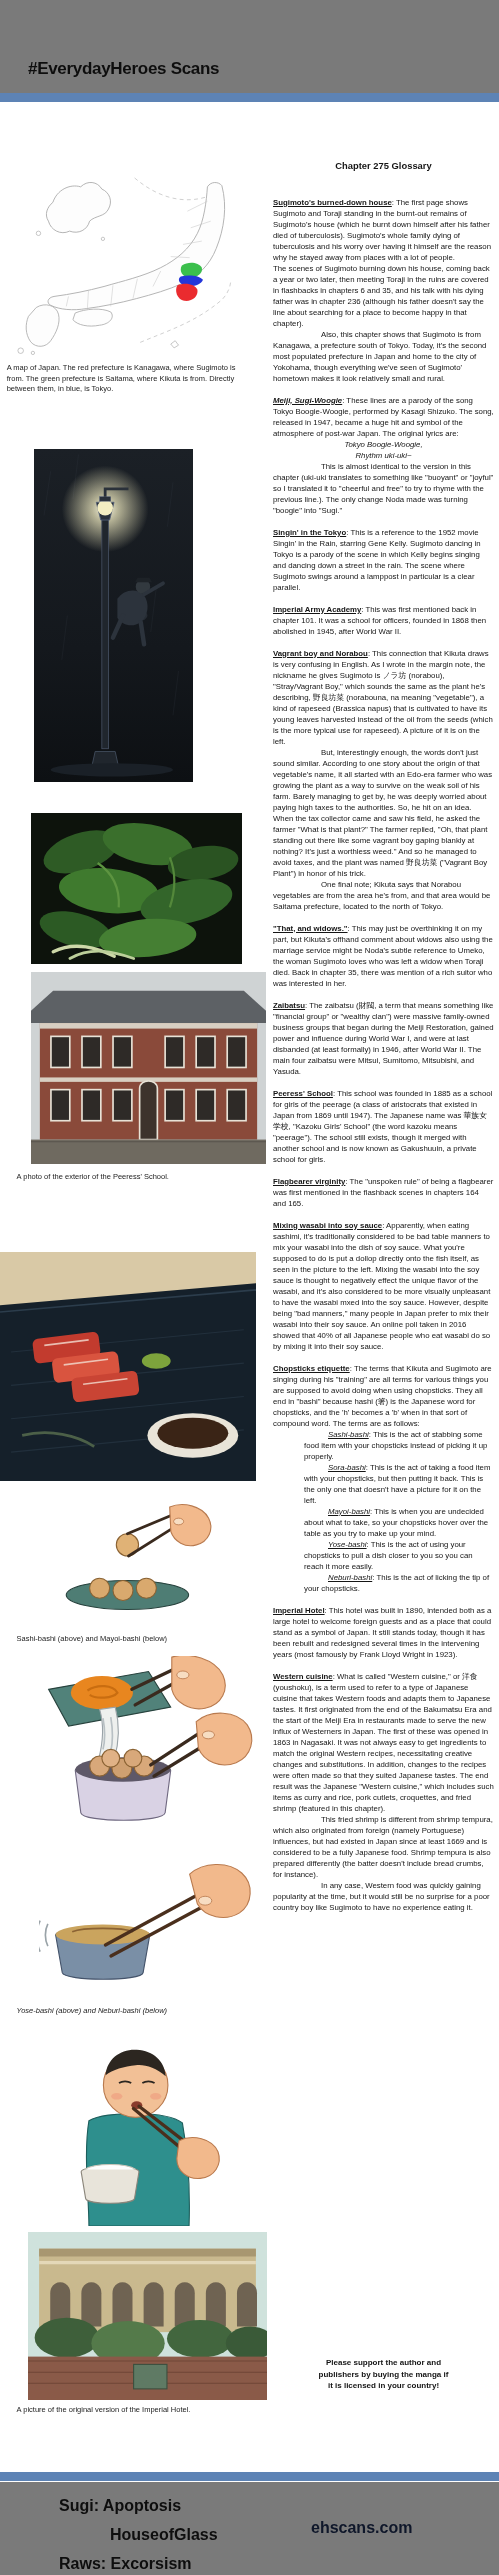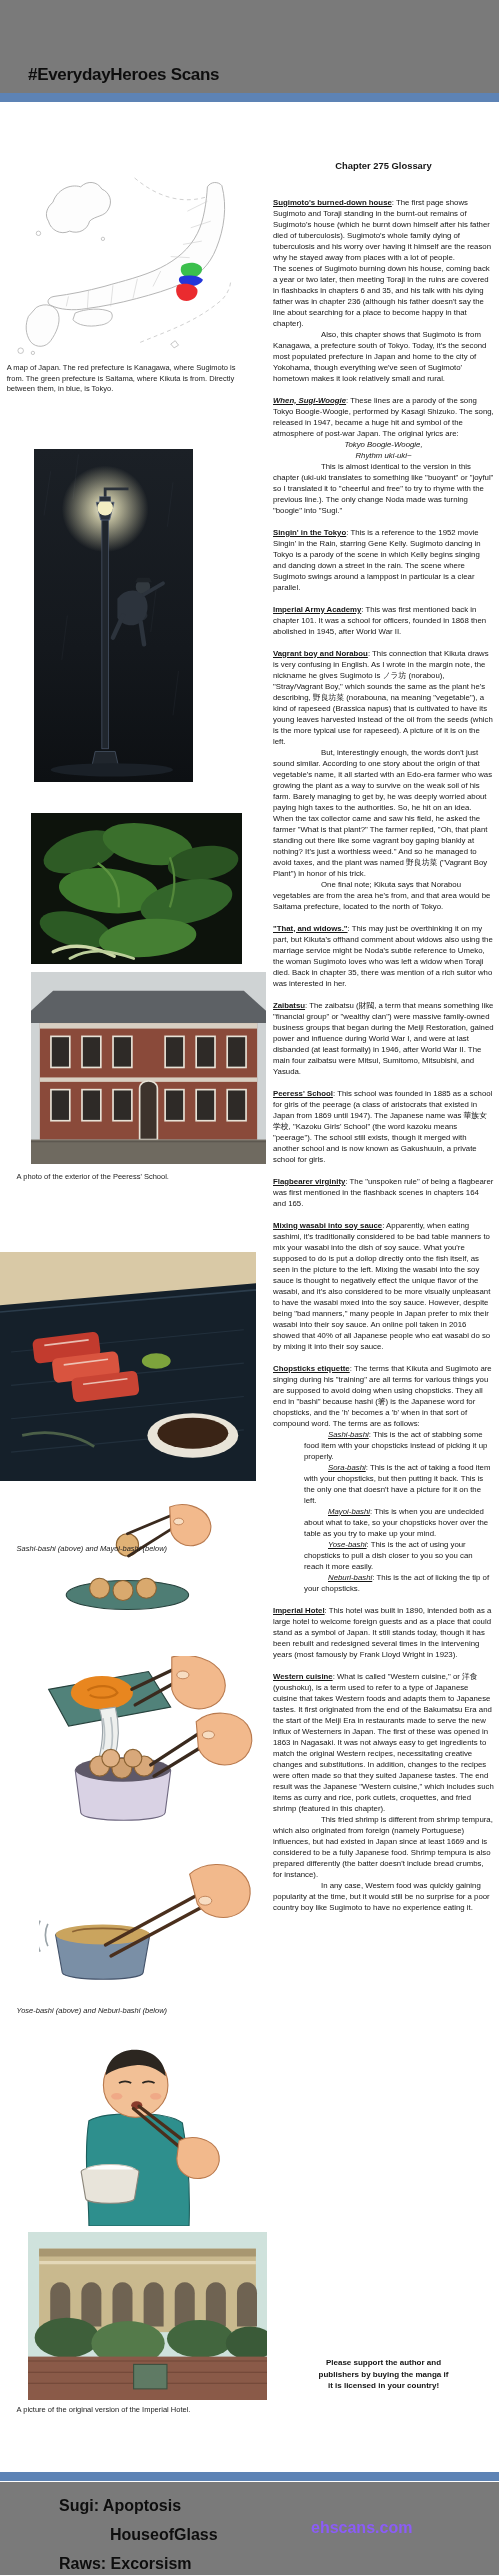--- a/index.html
+++ b/index.html
@@ -5,25 +5,25 @@
   html,body{margin:0;padding:0;background:#ffffff;}
   #page{position:relative;width:499px;height:2576px;background:#ffffff;overflow:hidden;
         font-family:"Liberation Sans",sans-serif;color:#151515;}
   
   .band-gray{position:absolute;left:0;width:499px;background:#7a7a7a;}
   #header-band{top:0;height:93px;}
   #header-blue{position:absolute;left:0;top:93px;width:499px;height:9px;background:#5d83b5;}
   #footer-blue{position:absolute;left:0;top:2472px;width:499px;height:9.4px;background:#5d83b5;}
   #footer-band{top:2482px;height:94px;}
   .hdr-text{position:absolute;color:#0e0e0e;font-weight:bold;letter-spacing:-0.3px;}
-  #scan-group{left:28px;top:65px;font-size:17px;}
+  #scan-group{left:28px;top:59px;font-size:17px;}
   #title-block{left:239px;top:3.3px;width:244px;text-align:center;font-size:17px;font-weight:bold;line-height:30px;color:#0e0e0e;}
   #footer-staff{left:59px;top:2491px;font-size:16px;line-height:29px;font-weight:bold;color:#0e0e0e;position:absolute;}
   #footer-staff .indent2{margin-left:51px;}
-  #footer-site{position:absolute;left:311px;top:2519px;font-size:16px;font-weight:bold;color:#8b5cf6;}
+  #footer-site{position:absolute;left:311px;top:2519px;font-size:16px;font-weight:bold;color:#0f172a;}
   
   #glossary{position:absolute;left:273px;top:160px;width:221px;font-size:7.8px;line-height:11px;}
   #glossary-heading{text-align:center;font-size:9.4px;font-weight:bold;margin:0 0 25.5px 0;}
   .entry{margin:0 0 11px 0;}
   .para{margin:0;}
   .para.ind{text-indent:48px;}
   .para.sub{margin-left:31px;}
   .term{font-weight:bold;text-decoration:underline;}
   .term.it{font-style:italic;}
   .subterm{font-style:italic;text-decoration:underline;margin-left:24px;}
@@ -34,21 +34,21 @@
   .img-box{position:absolute;}
   .caption{position:absolute;text-align:left;font-size:7.5px;line-height:10.5px;color:#1c1c1c;}
   #map-box{left:4.4px;top:168px;width:239px;height:191px;}
   #map-caption{left:6.7px;top:363px;width:238px;}
   #lamppost-box{left:34px;top:449px;width:159px;height:333px;}
   #vegetables-box{left:30.5px;top:813px;width:211px;height:151px;}
   #school-box{left:30.5px;top:972px;width:235px;height:192px;}
   #school-caption{left:16.6px;top:1172px;width:239px;}
   #sashimi-box{left:0px;top:1252px;width:256px;height:229px;}
   #chop1-box{left:44px;top:1497px;width:178px;height:118px;}
-  #chop1-caption{left:16.6px;top:1544px;width:233px;font-style:italic;}
+  #chop1-caption{left:16.6px;top:1634px;width:233px;}
   #chop2-box{left:32px;top:1656px;width:223px;height:189px;}
   #chop3-box{left:39px;top:1852px;width:216px;height:145px;}
   #chop2-caption{left:16.6px;top:2006px;width:233px;font-style:italic;}
   #chop4-box{left:50px;top:2032px;width:178px;height:194px;}
   #hotel-box{left:28px;top:2232px;width:239px;height:168px;}
   #hotel-caption{left:16.6px;top:2405px;width:239px;}
   svg{display:block;}
 </style>
 </head>
 <body>
@@ -321,21 +321,21 @@
   <div id="glossary">
     <h1 id="glossary-heading">Chapter 275 Glossary</h1>
 
     <div class="entry">
       <p class="para"><span class="term">Sugimoto's burned-down house</span><span>: The first page shows Sugimoto and Toraji standing in the burnt-out remains of Sugimoto's house (which he burnt down himself after his father died of tuberculosis).  Sugimoto's whole family dying of tuberculosis and his worry over having it himself are the reason why he stayed away from places with a lot of people.</span></p>
       <p class="para">The scenes of Sugimoto burning down his house, coming back a year or two later, then meeting Toraji in the ruins are covered in flashbacks in chapters 6 and 35, and his talk with his dying father was in chapter 236 (although his father doesn't say the line about searching for a place to become happy in that chapter).</p>
       <p class="para ind">Also, this chapter shows that Sugimoto is from Kanagawa, a prefecture south of Tokyo.  Today, it's the second most populated prefecture in Japan and home to the city of Yokohama, though everything we've seen of Sugimoto' hometown makes it look relatively small and rural.</p>
     </div>
 
     <div class="entry">
-      <p class="para"><span class="term it">When, Sugi-Woogie</span><span>:  These lines are a parody of the song Tokyo Boogie-Woogie, performed by Kasagi Shizuko.  The song, released in 1947, became a huge hit and symbol of the atmosphere of post-war Japan.  The original lyrics are:</span></p>
+      <p class="para"><span class="term it">Meiji, Sugi-Woogie</span><span>:  These lines are a parody of the song Tokyo Boogie-Woogie, performed by Kasagi Shizuko.  The song, released in 1947, became a huge hit and symbol of the atmosphere of post-war Japan.  The original lyrics are:</span></p>
       <p class="lyric">Tokyo Boogie-Woogie,</p>
       <p class="lyric">Rhythm uki-uki~</p>
       <p class="para ind">This is almost identical to the version in this chapter (uki-uki translates to something like "buoyant" or "joyful" so I translated it to "cheerful and free" to try to rhyme with the previous line.).  The only change Noda made was turning "boogie" into "Sugi."</p>
     </div>
 
     <div class="entry">
       <p class="para"><span class="term">Singin' in the Tokyo</span><span>:  This is a reference to the 1952 movie Singin' in the Rain, starring Gene Kelly. Sugimoto dancing in Tokyo is a parody of the scene in which Kelly begins singing and dancing down a street in the rain.  The scene where Sugimoto swings around a lamppost in particular is a clear parallel.</span></p>
     </div>
 
     <div class="entry">

